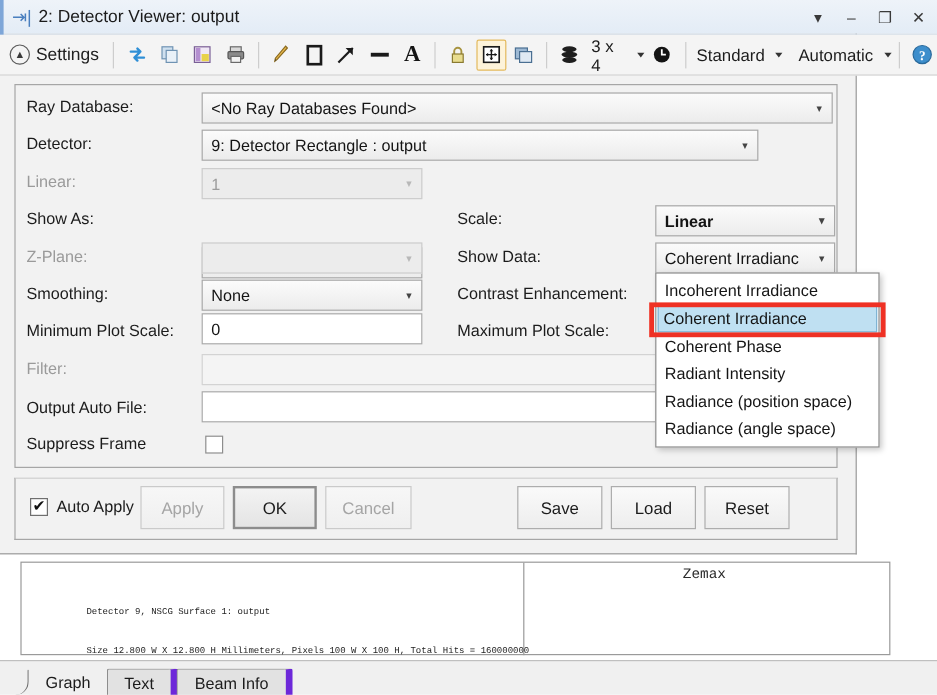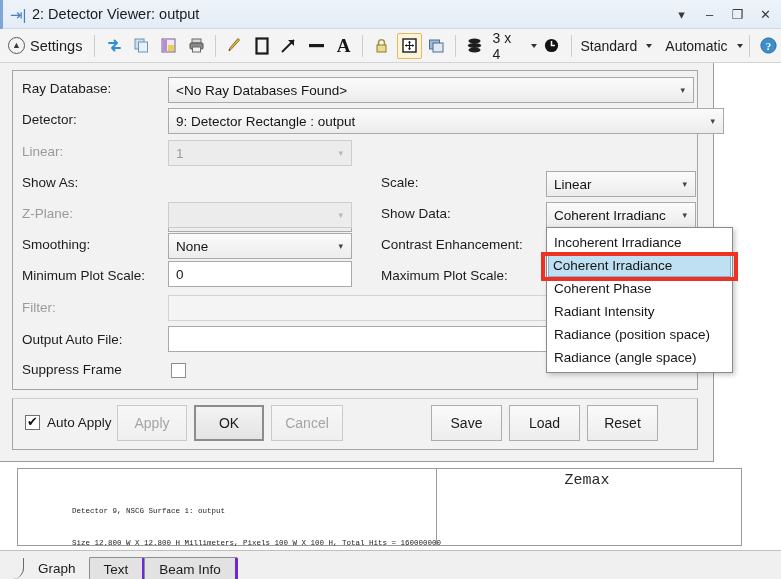--- a/index.html
+++ b/index.html
@@ -46,21 +46,21 @@
     left: 424px; top: 17px;
     width: 1px; height: 77px;
     background: #9a9a9a;
   }
   .bg-doc-zemax {
     position: absolute;
     left: 430px; top: 20px;
     width: 290px;
     text-align: center;
     font-family: "Liberation Mono", monospace;
-    font-size: 15px;
+    font-size: 12px;
     color: #2b2b2b;
   }
   .bg-doc-stats {
     position: absolute;
     left: 12px; top: 33px;
     font-family: "Liberation Mono", monospace;
     font-size: 7.5px;
     line-height: 10.5px;
     color: #1d1d1d;
     white-space: pre;
@@ -102,21 +102,21 @@
     font-size: 13.5px;
     color: #1c1c1c;
     background: #f0f0f0;
     border: none;
     box-sizing: border-box;
     white-space: nowrap;
   }
   .tab.inactive {
     background: #e2e2e2;
     border-left: 1px solid #8d8d8d;
-    border-right: 3px solid #6d28d9;
+    border-right: 6px solid #6d28d9;
     border-top: 1px solid #8d8d8d;
     border-top-left-radius: 2px;
     border-top-right-radius: 2px;
     margin-left: -1px;
   }
   .tab.active {
     background: #f0f0f0;
     font-weight: 400;
   }
 
@@ -564,21 +564,21 @@
 
   <div class="panel"></div>
 
   <div class="row-label" style="left:22px; top:81px;">Ray Database:</div>
   <div class="combo" style="left:168px; top:77px; width:526px;">
     <span>&lt;No Ray Databases Found&gt;</span>
     <span class="chev">▾</span>
   </div>
 
   <div class="row-label" style="left:22px; top:112px;">Detector:</div>
-  <div class="combo" style="left:168px; top:108px; width:556px;">
+  <div class="combo" style="left:168px; top:108px; width:464px;">
     <span>9: Detector Rectangle : output</span>
     <span class="chev">▾</span>
   </div>
 
   <div class="row-label disabled" style="left:22px; top:144px;">Linear:</div>
   <div class="combo disabled" style="left:168px; top:140px; width:184px;">
     <span>1</span>
     <span class="chev">▾</span>
   </div>
 
@@ -612,21 +612,21 @@
 
   <div class="row-label" style="left:22px; top:332px;">Output Auto File:</div>
   <div class="textbox" style="left:168px; top:326px; width:526px;">
     <span></span>
   </div>
 
   <div class="row-label" style="left:22px; top:362px;">Suppress Frame</div>
   <div class="checkbox" style="left:171px; top:363px;"></div>
 
   <div class="row-label" style="left:381px; top:175px;">Scale:</div>
-  <div class="combo" style="left:546px; top:171px; width:150px;">
+  <div class="combo" style="left:546px; top:171px; width:150px;font-weight:bold;">
     <span>Linear</span>
     <span class="chev">▾</span>
   </div>
 
   <div class="row-label" style="left:381px; top:206px;">Show Data:</div>
   <div class="combo" style="left:546px; top:202px; width:150px;">
     <span>Coherent Irradianc</span>
     <span class="chev">▾</span>
   </div>
 

